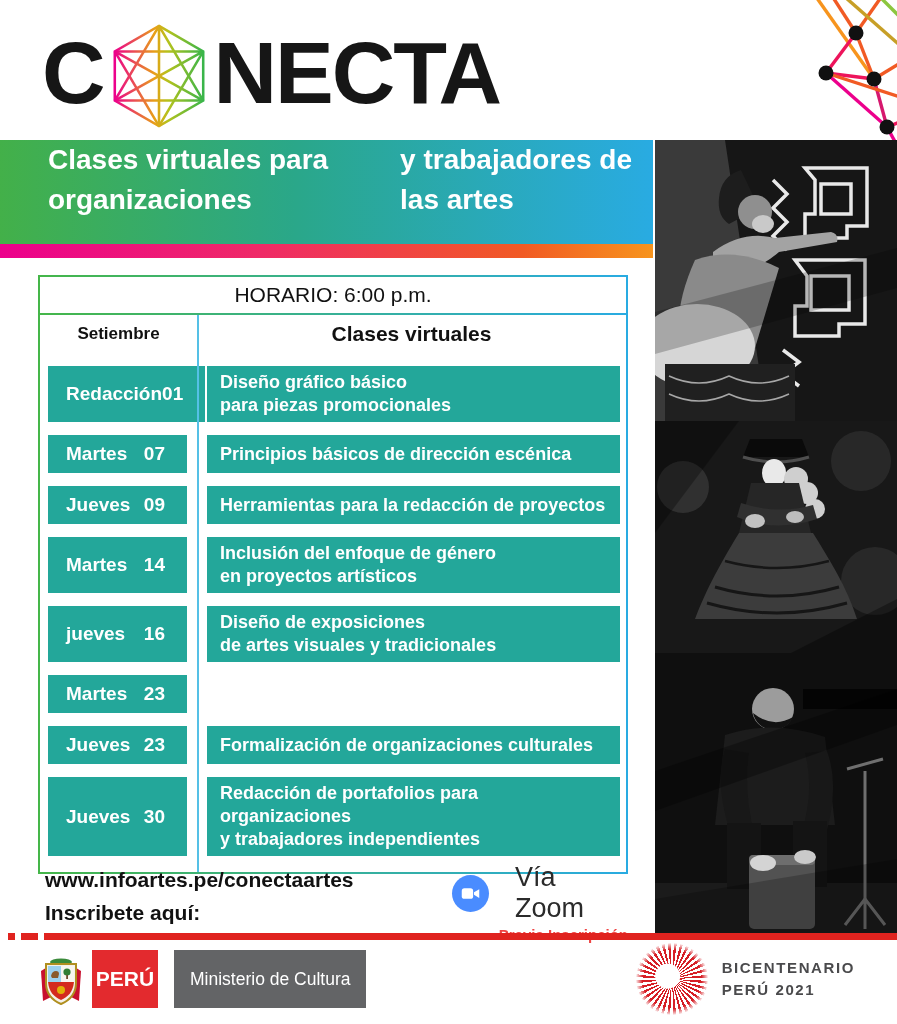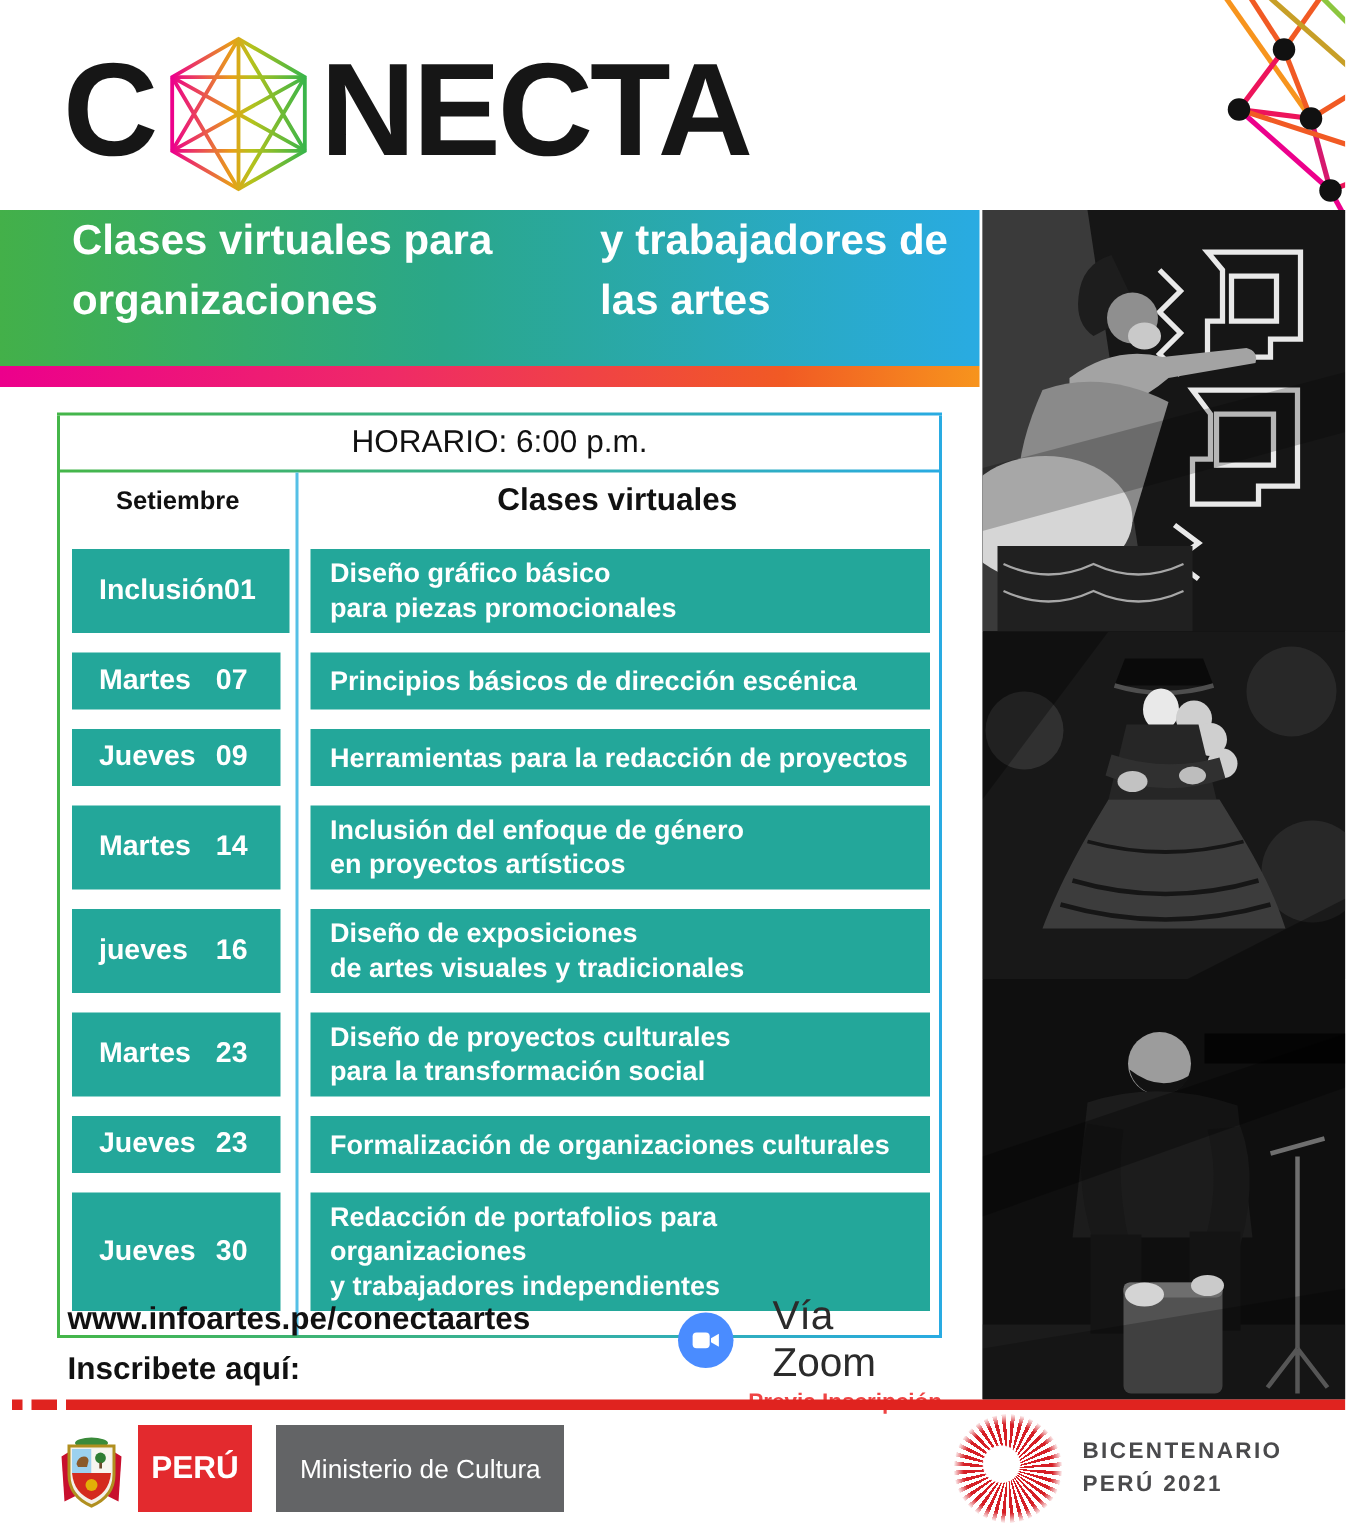--- a/index.html
+++ b/index.html
@@ -61,21 +61,21 @@
 
   
   .red-line { position:absolute; left:8px; right:0; top:933px; height:7px; display:flex; align-items:center; gap:6px; }
   .red-line .dot { width:7px; height:7px; background:#e0231f; }
   .red-line .dash { width:17px; height:7px; background:#e0231f; }
   .red-line .bar { flex:1; height:7px; background:#e0231f; }
 
   
   .footer { position:absolute; left:38px; right:0; top:949px; height:60px; display:flex; align-items:center; }
   .escudo { width:46px; height:56px; margin-right:8px; }
-  .peru-box { width:76px; height:58px; background:#e32a2e; color:#fff; font-size:21px; font-weight:700;
+  .peru-box { width:66px; height:58px; background:#e32a2e; color:#fff; font-size:21px; font-weight:700;
     display:flex; align-items:center; justify-content:center; }
   .ministry-box { height:58px; background:#636466; color:#fff; font-size:17.5px; font-weight:400;
     display:flex; align-items:center; padding:0 16px; margin-left:16px; }
   .footer-spacer { flex:1; }
   .bicentenario { display:flex; align-items:center; gap:14px; margin-right:42px; }
   .spiral { width:72px; height:72px; border-radius:50%;
     background:
       radial-gradient(circle at 44% 46%, #ffffff 0 12px, rgba(255,255,255,0) 13px),
       radial-gradient(circle at 50% 50%, rgba(255,255,255,0) 0 58%, #ffffff 72%),
       repeating-conic-gradient(from 3deg, #d61f26 0deg 4.8deg, #ffffff 4.8deg 10deg); }
@@ -226,21 +226,21 @@
     <div class="schedule-body">
       <div class="col-divider"></div>
       <div class="col-headers">
         <div class="col-head-left">Setiembre</div>
         <div class="col-head-right">Clases virtuales</div>
       </div>
 
       <div class="srow">
         <div class="date-cell">
             <div class="date-box">
-          <span>Inclusión</span>
+          <span>Redacción</span>
           <span>01</span>
             </div>
           </div>
         <div class="class-cell">
             <div class="class-box">
           <span class="t1">Diseño gráfico básico</span>
           <span class="t2">para piezas promocionales</span>
             </div>
           </div>
       </div>
@@ -301,26 +301,20 @@
           <span class="t2">de artes visuales y tradicionales</span>
             </div>
           </div>
       </div>
 
       <div class="srow">
         <div class="date-cell">
             <div class="date-box">
           <span>Martes</span>
           <span>23</span>
-            </div>
-          </div>
-        <div class="class-cell">
-            <div class="class-box">
-          <span class="t1">Diseño de proyectos culturales</span>
-          <span class="t2">para la transformación social</span>
             </div>
           </div>
       </div>
 
       <div class="srow">
         <div class="date-cell">
             <div class="date-box">
           <span>Jueves</span>
           <span>23</span>
             </div>

